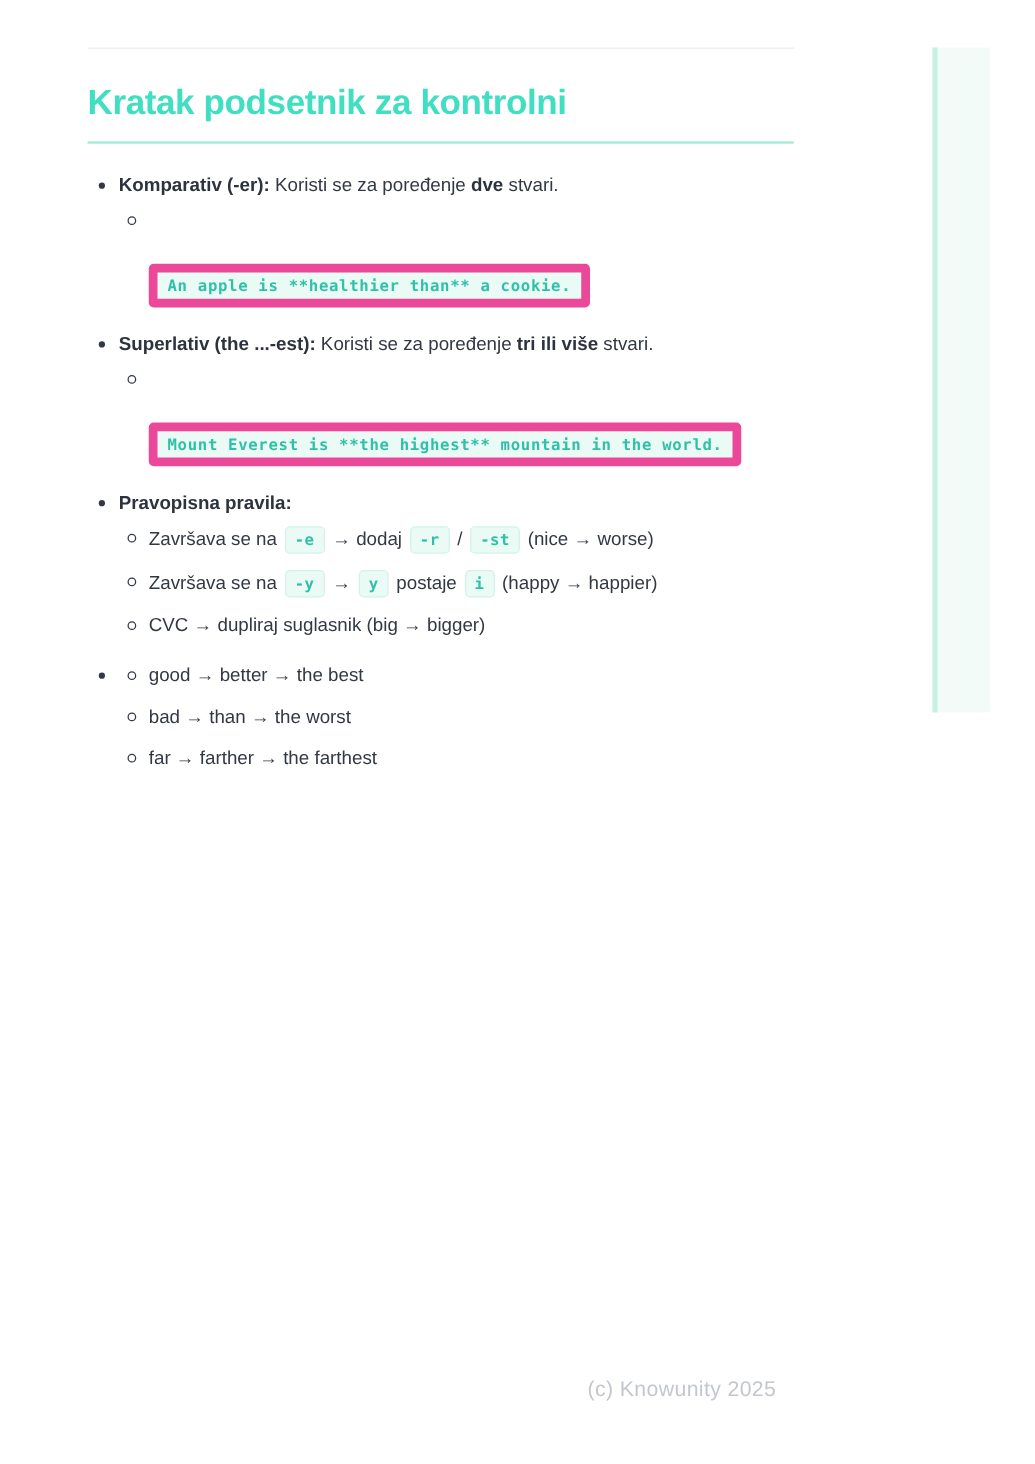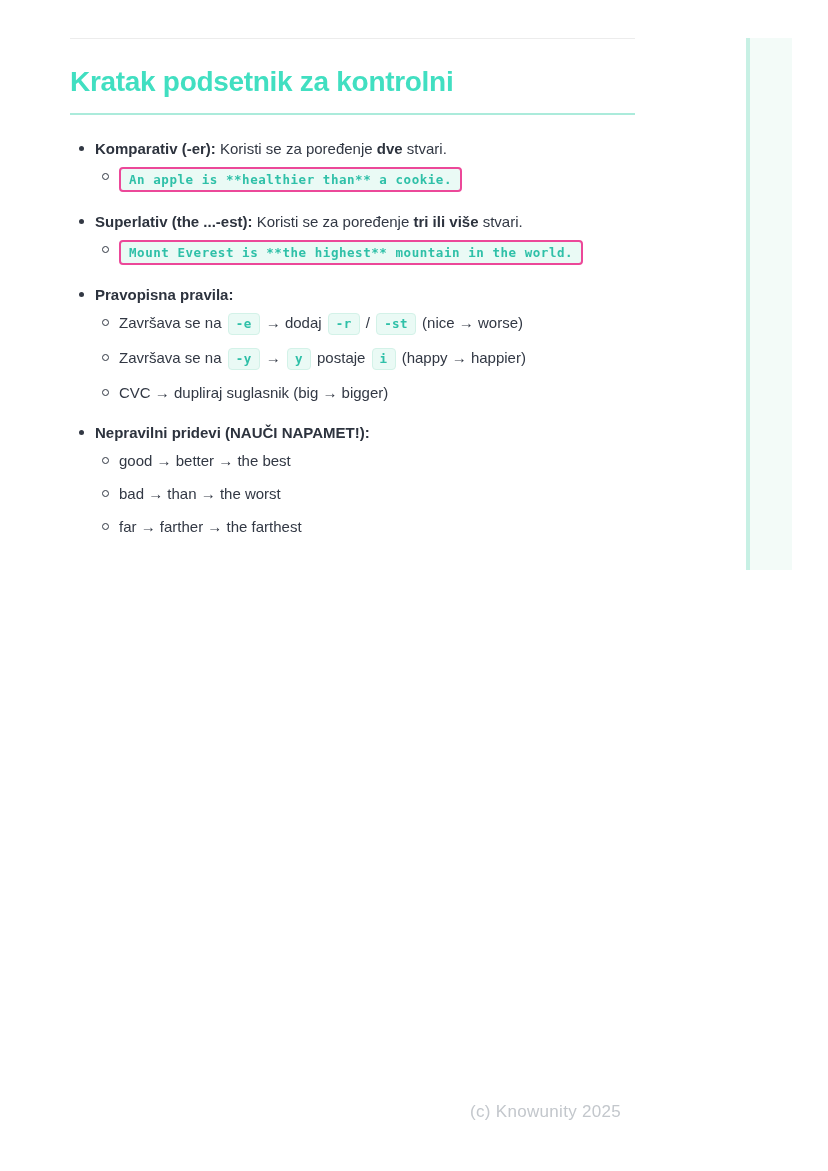--- a/index.html
+++ b/index.html
@@ -79,24 +79,25 @@
   strong { font-weight: bold; color: #2d333e; margin-top: 35px; }
   code.codeblock {
     display: inline-block;
     font-family: "DejaVu Sans Mono", monospace;
     font-weight: bold;
     font-size: 12.5px;
     line-height: 15px;
     letter-spacing: 0.55px;
     color: #2fc0a8;
     background: #eafaf5;
-    border: 2px solid #ec4899;
+    border: 7px solid #ec4899;
     border-radius: 4px;
     padding: 3px 8px;
     white-space: nowrap;
+    margin-top: 44px;
   }
   code.chip {
     display: inline-block;
     font-family: "DejaVu Sans Mono", monospace;
     font-weight: bold;
     font-size: 12.5px;
     line-height: 14px;
     letter-spacing: 0.4px;
     color: #2fc0a8;
     background: #eafaf5;
@@ -134,21 +135,21 @@
             <li class="sub-item"><code class="codeblock">An apple is **healthier than** a cookie.</code></li>
           </ul></li>
         <li class="main-item"><span><strong>Superlativ (the ...-est):</strong><span> Koristi se za poređenje </span><strong>tri ili više</strong><span> stvari.</span></span><ul class="sub-list">
             <li class="sub-item"><code class="codeblock">Mount Everest is **the highest** mountain in the world.</code></li>
           </ul></li>
         <li class="main-item"><span><strong>Pravopisna pravila:</strong></span><ul class="sub-list">
             <li class="sub-item"><span>Završava se na </span><code class="chip">-e</code><span> → dodaj </span><code class="chip">-r</code><span> / </span><code class="chip">-st</code><span> (nice → worse)</span></li>
             <li class="sub-item"><span>Završava se na </span><code class="chip">-y</code><span> → </span><code class="chip">y</code><span> postaje </span><code class="chip">i</code><span> (happy → happier)</span></li>
             <li class="sub-item"><span>CVC → dupliraj suglasnik (big → bigger)</span></li>
           </ul></li>
-        <li class="main-item"><span><strong>Nepravilni pridevi (NAUČI NAPAMET!):</strong></span><ul class="sub-list">
+        <li class="main-item"><ul class="sub-list">
             <li class="sub-item"><span>good → better → the best</span></li>
             <li class="sub-item"><span>bad → than → the worst</span></li>
             <li class="sub-item"><span>far → farther → the farthest</span></li>
           </ul></li>
       </ul>
   </div>
   <div class="side-bar"></div>
   <div class="footer">(c) Knowunity 2025</div>
 </div>
 

